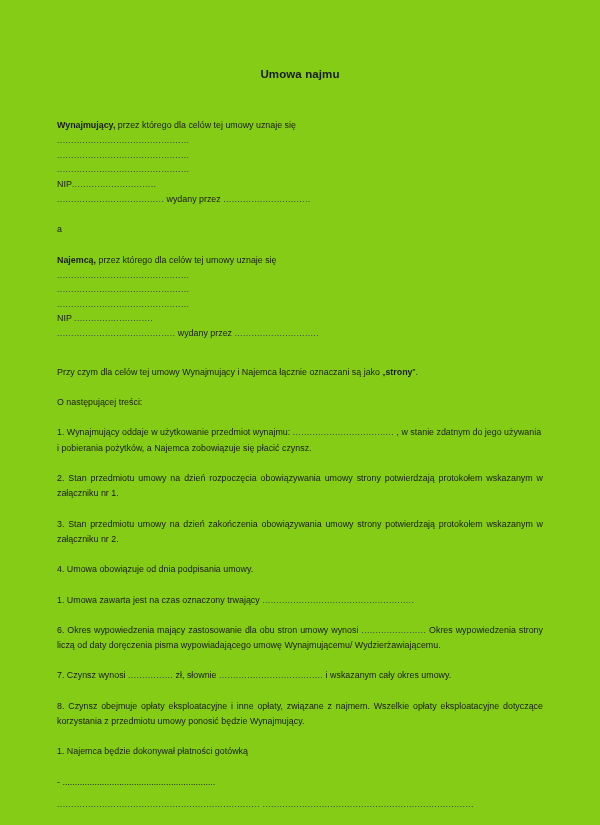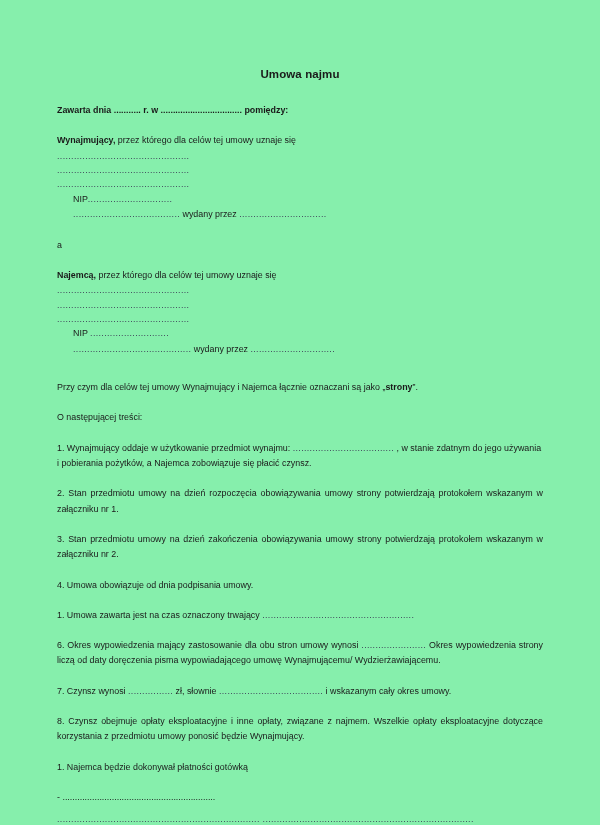--- a/index.html
+++ b/index.html
@@ -12,21 +12,21 @@
     width: 600px;
     height: 825px;
     font-family: "Liberation Sans", sans-serif;
     color: #1a1a1a;
     -webkit-font-smoothing: antialiased;
   }
   .page {
     position: relative;
     width: 600px;
     height: 825px;
-    background: #86efac;
+    background: #84cc16;
     box-sizing: border-box;
     padding: 0;
     overflow: hidden;
   }
   .content {
     position: absolute;
     left: 57px;
     top: 0;
     width: 486px;
   }
@@ -69,33 +69,32 @@
   .clause { margin: 0; }
   .tail-dots-wide {
     font-size: 8.9px;
     line-height: 1.62;
     color: #3a3a55;
     letter-spacing: 0.35px;
     margin: 0;
     white-space: nowrap;
     overflow: hidden;
   }
-  .nowrap { white-space: nowrap; margin-left: 16px; }
+  .nowrap { white-space: nowrap; }
 </style>
 </head>
 <body>
 
 <div class="page">
   <div class="content">
 
     <h1 class="doc-title">Umowa najmu</h1>
 
     <div class="spacer-lg"></div>
 
-    <p class="blk b">Zawarta dnia ........... r. w ................................. pomiędzy:</p>
 
     <div class="spacer-md"></div>
 
     <p class="blk"><span class="b">Wynajmujący,</span><span> przez którego dla celów tej umowy uznaje się</span></p>
 
     <p class="dotline">...............................................</p>
     <p class="dotline">...............................................</p>
     <p class="dotline">...............................................</p>
 
     <p class="blk nowrap"><span>NIP</span><span class="inline-dots">..............................</span></p>

